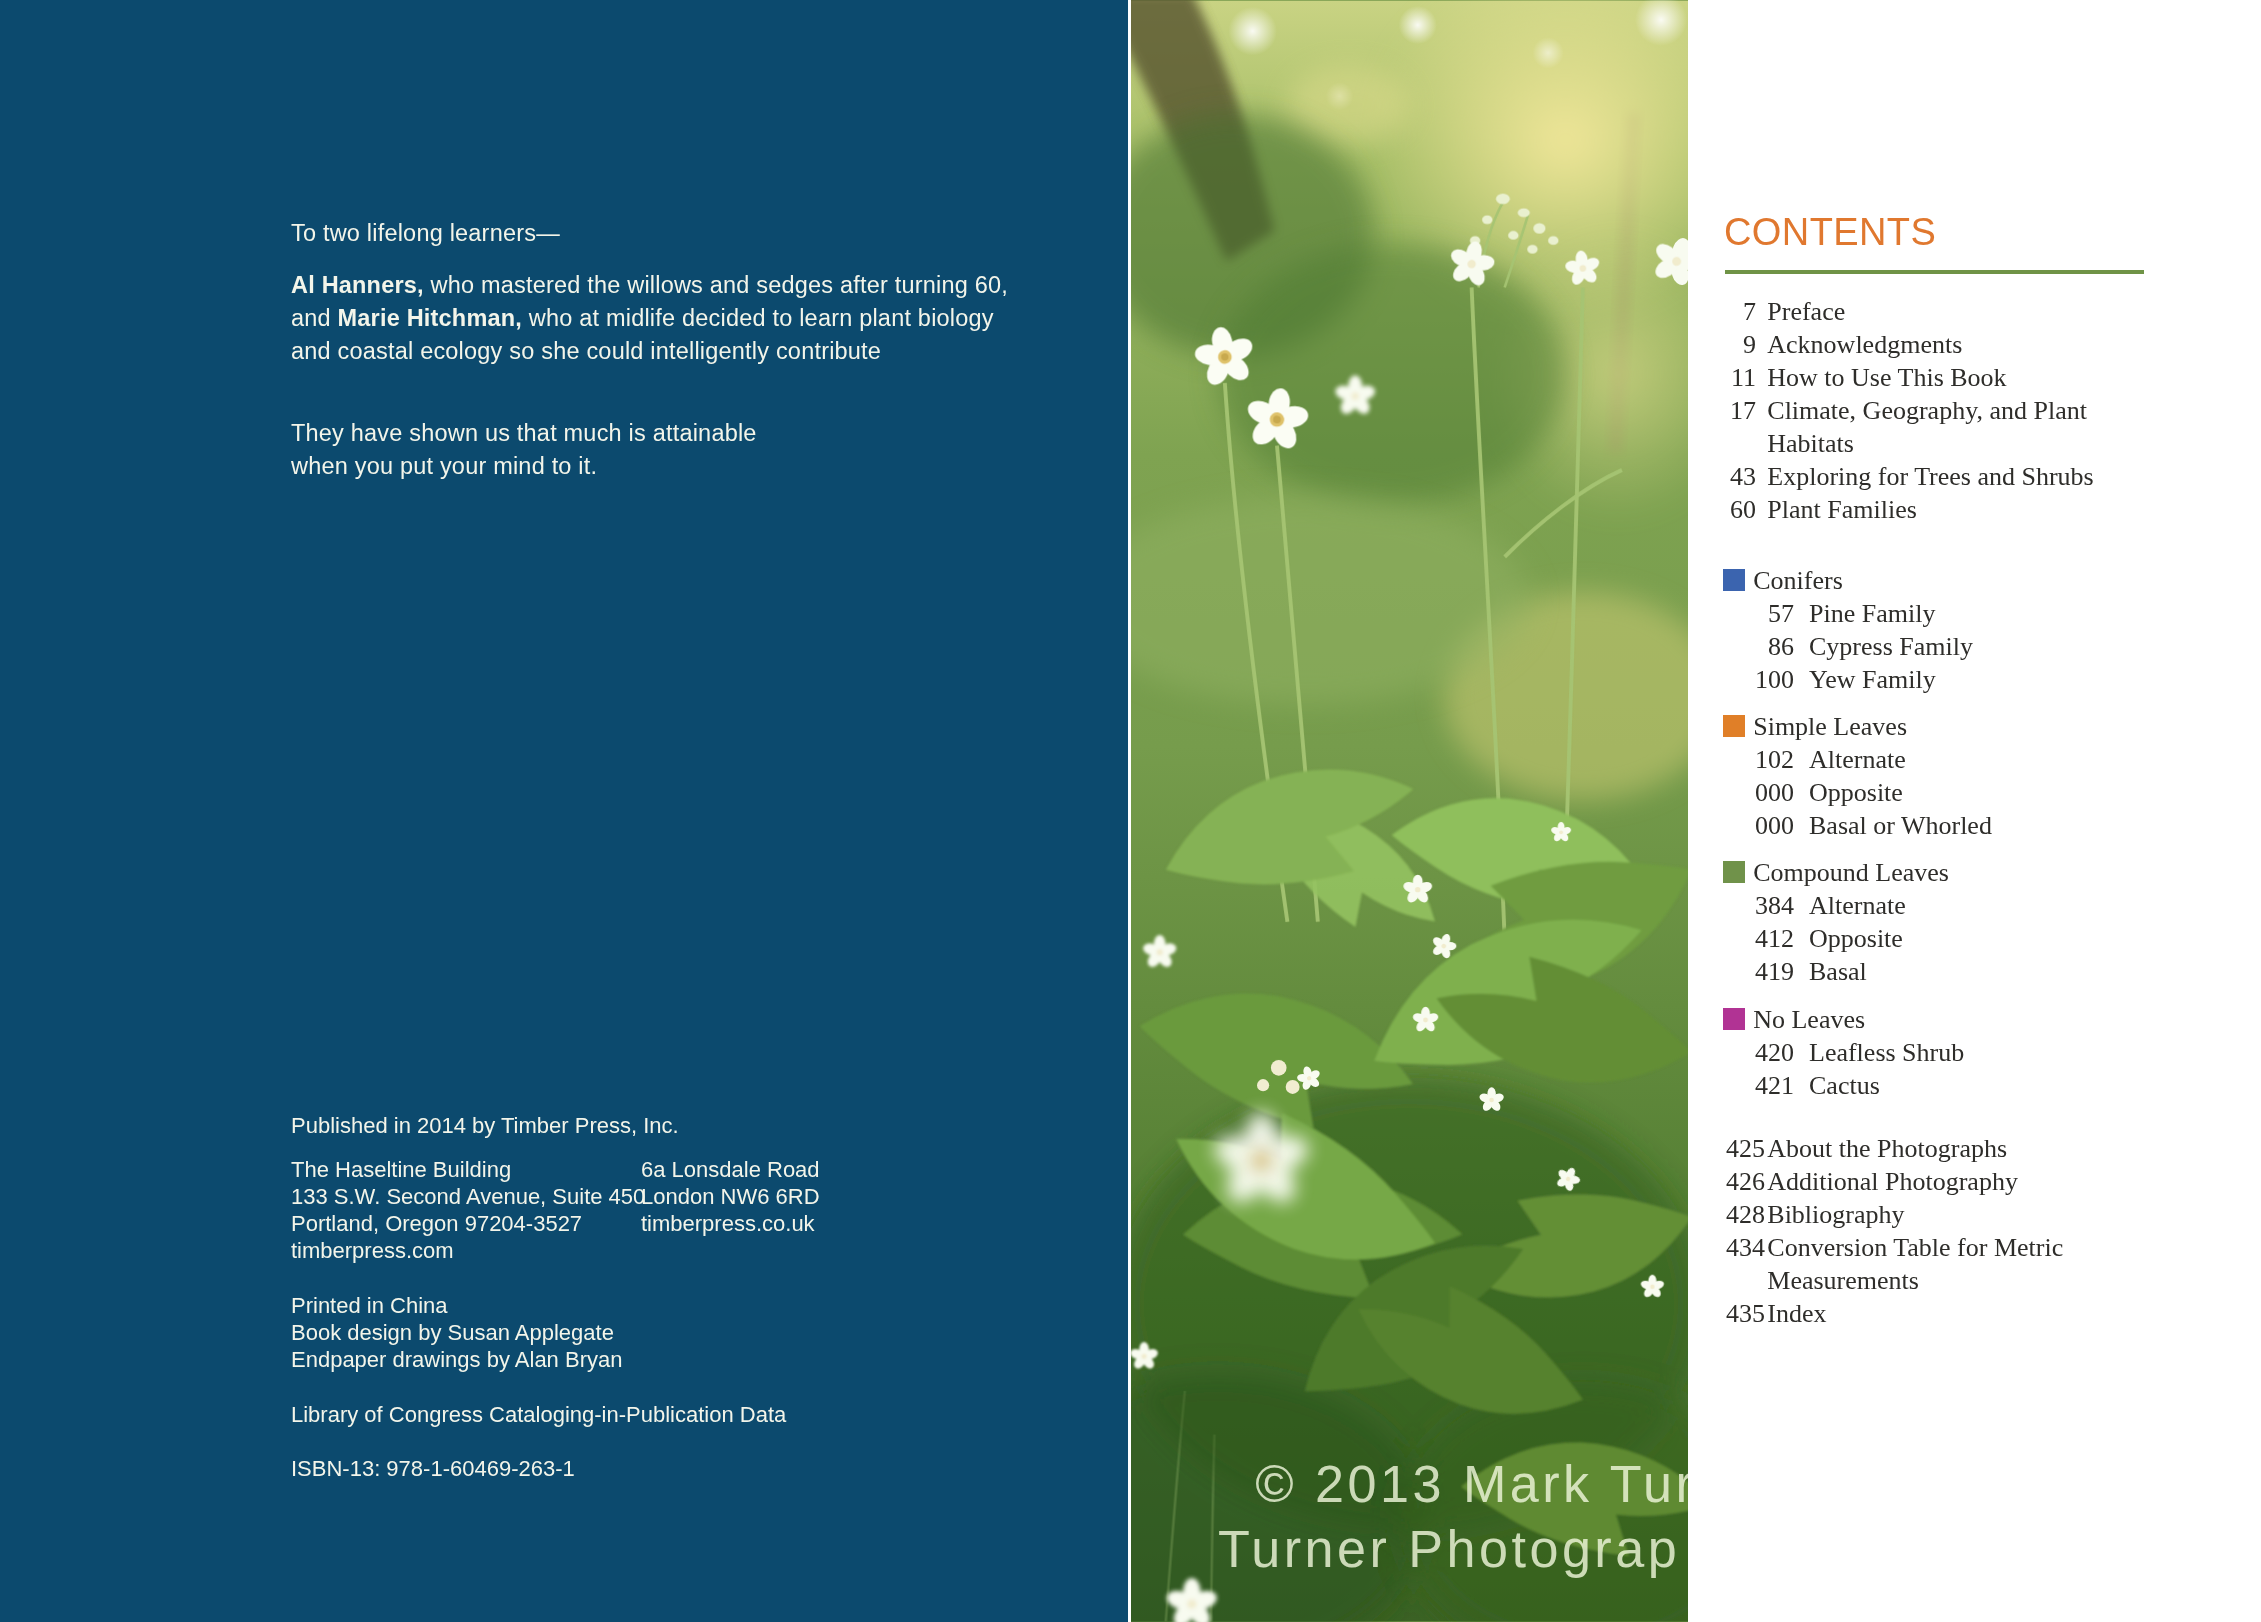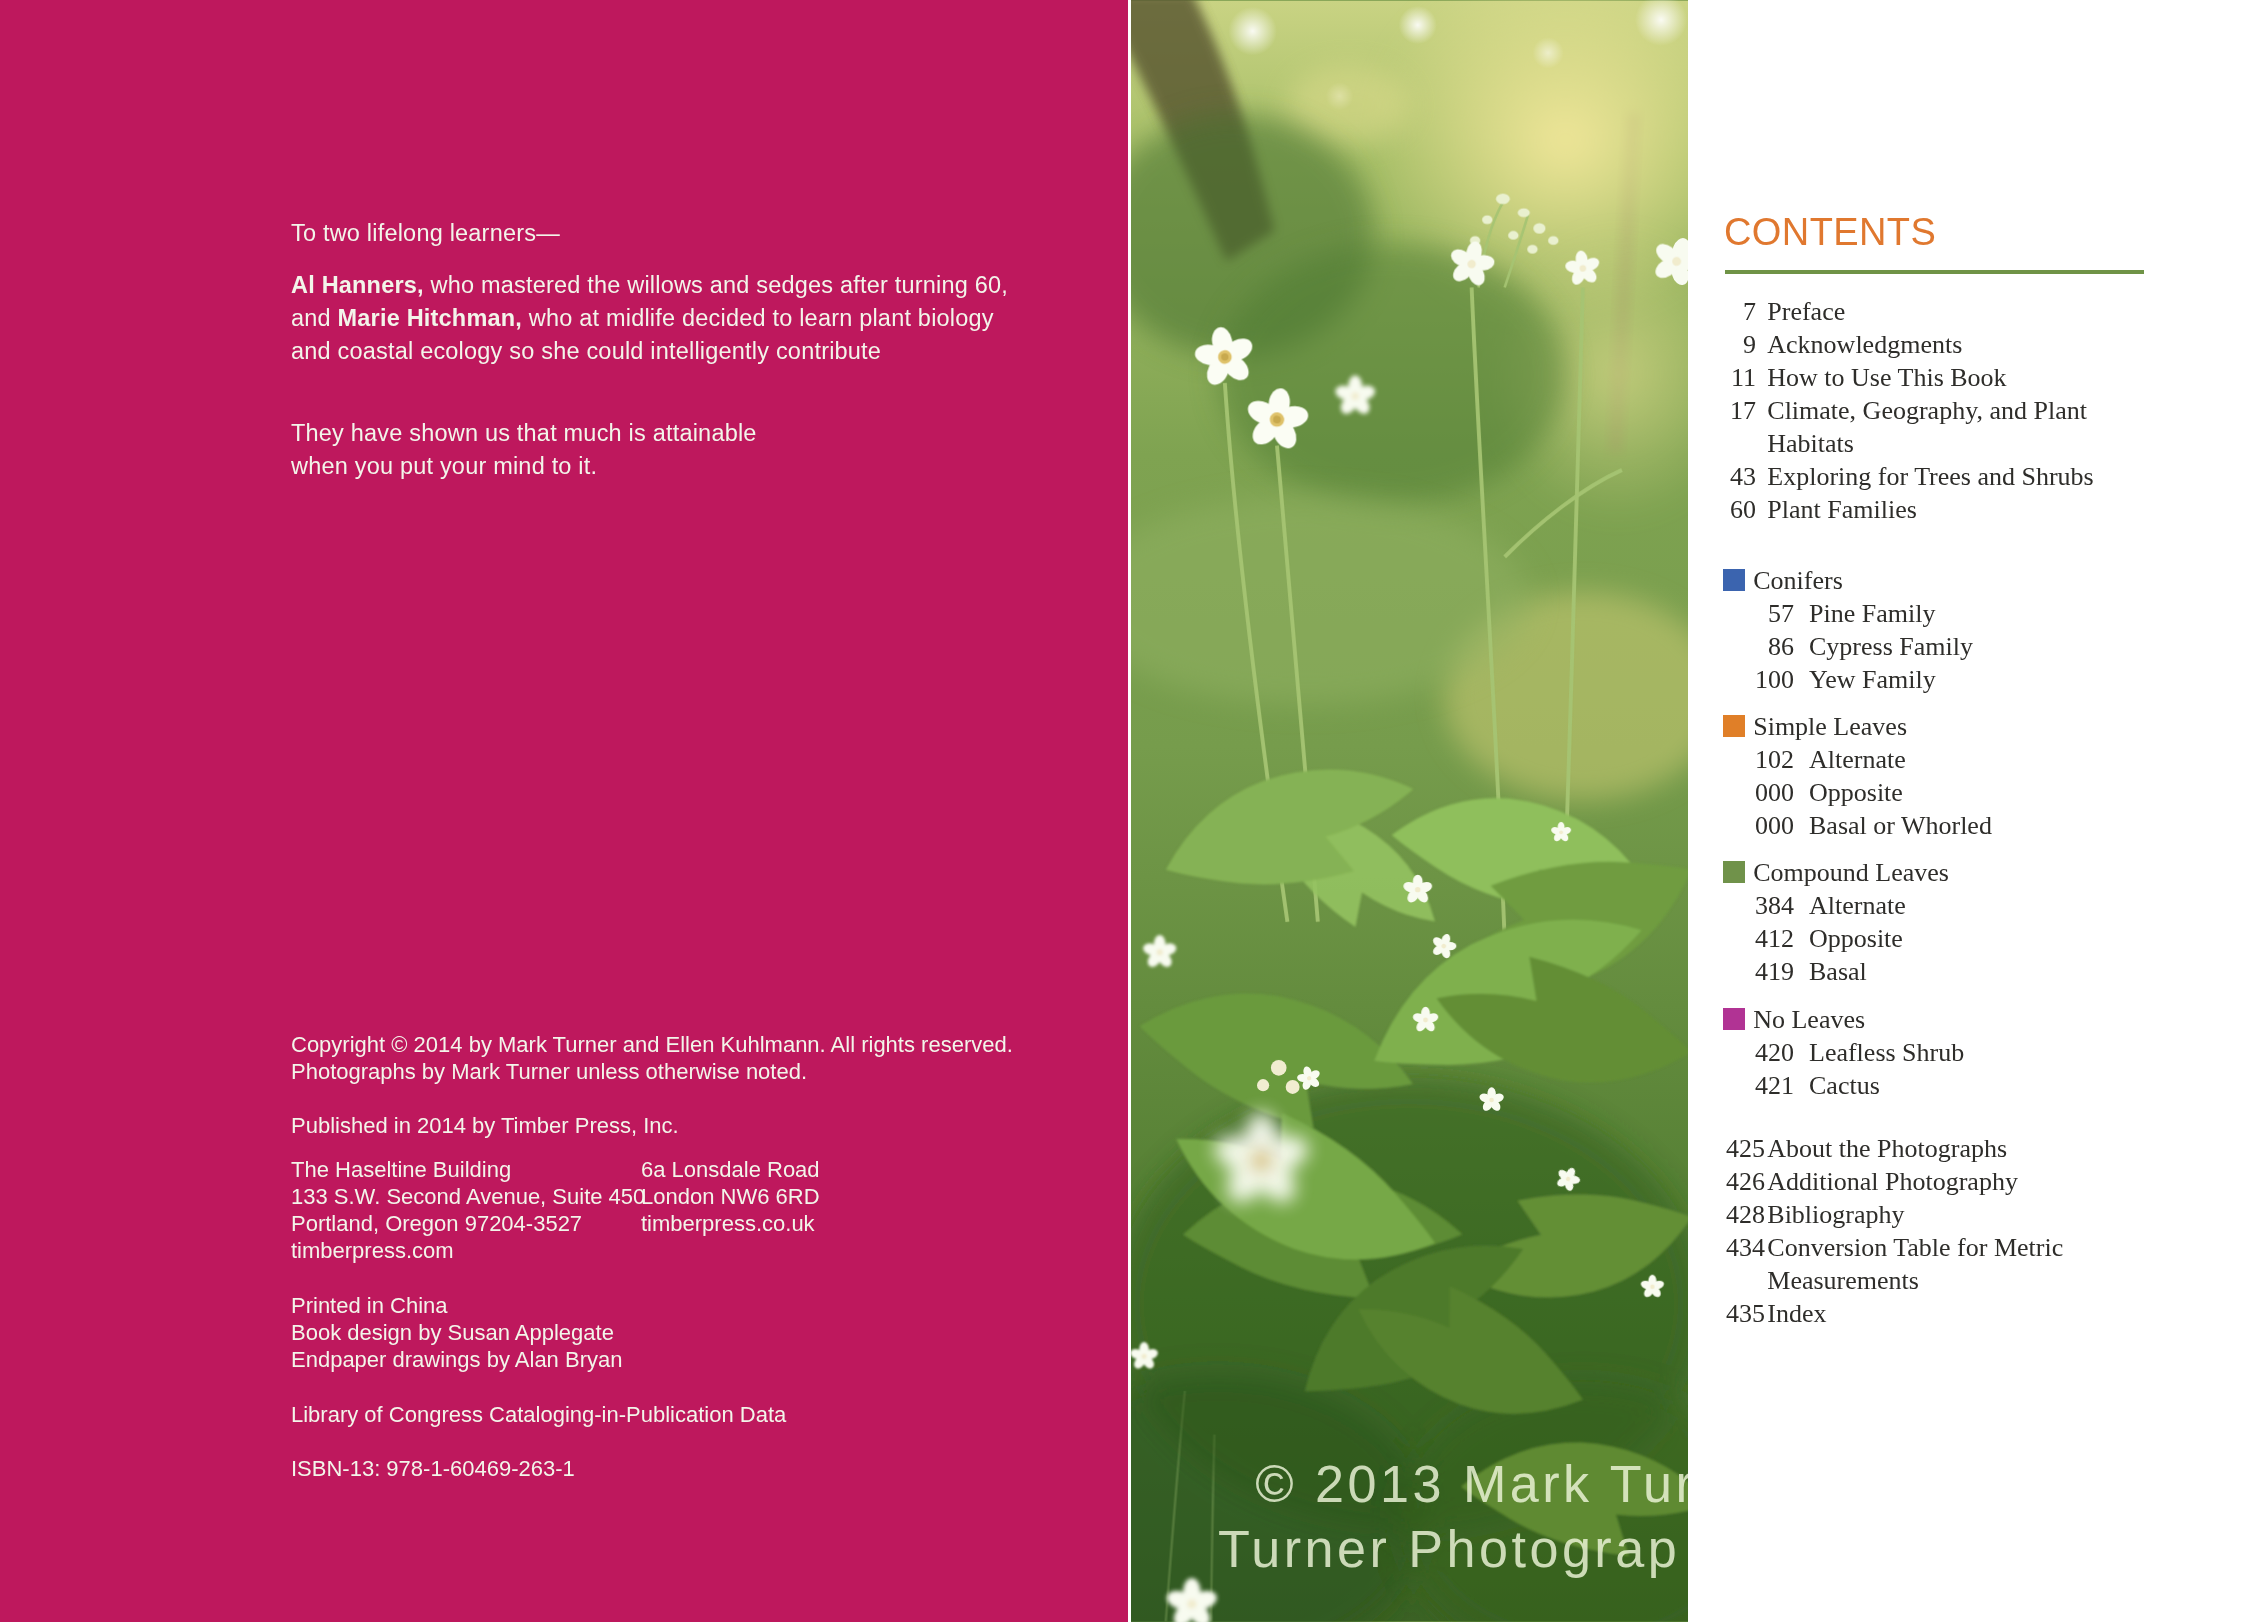--- a/index.html
+++ b/index.html
@@ -47,39 +47,35 @@
   #sec-simple{top:710px;}
   #sec-compound{top:856px;}
   #sec-noleaves{top:1003px;}
   #toc-back{top:1132px;}
 </style>
 </head>
 <body>
 
 <div class="canvas">
 
-  <div class="page-left" style="background-color: #be185d;">
+  <div class="page-left" style="background-color: #0c4a6e;">
 
     <div class="left-text ded" id="ded1">To two lifelong learners—</div>
 
     <div class="left-text ded" id="ded2">
       <div><span></span><b>Al Hanners,</b><span> who mastered the willows and sedges after turning 60,</span></div>
       <div><span>and </span><b>Marie Hitchman,</b><span> who at midlife decided to learn plant biology</span></div>
       <div><span></span><b></b><span>and coastal ecology so she could intelligently contribute</span></div>
     </div>
 
     <div class="left-text ded" id="ded3">
       <div>They have shown us that much is attainable</div>
       <div>when you put your mind to it.</div>
     </div>
 
-    <div class="left-text colo" id="colo-copyright">
-      <div>Copyright © 2014 by Mark Turner and Ellen Kuhlmann. All rights reserved.</div>
-      <div>Photographs by Mark Turner unless otherwise noted.</div>
-    </div>
 
     <div class="left-text colo" id="colo-published">Published in 2014 by Timber Press, Inc.</div>
 
     <div class="left-text colo" id="addr">
       <div id="addr-left">
         <div>The Haseltine Building</div>
         <div>133 S.W. Second Avenue, Suite 450</div>
         <div>Portland, Oregon 97204-3527</div>
         <div>timberpress.com</div>
       </div>

